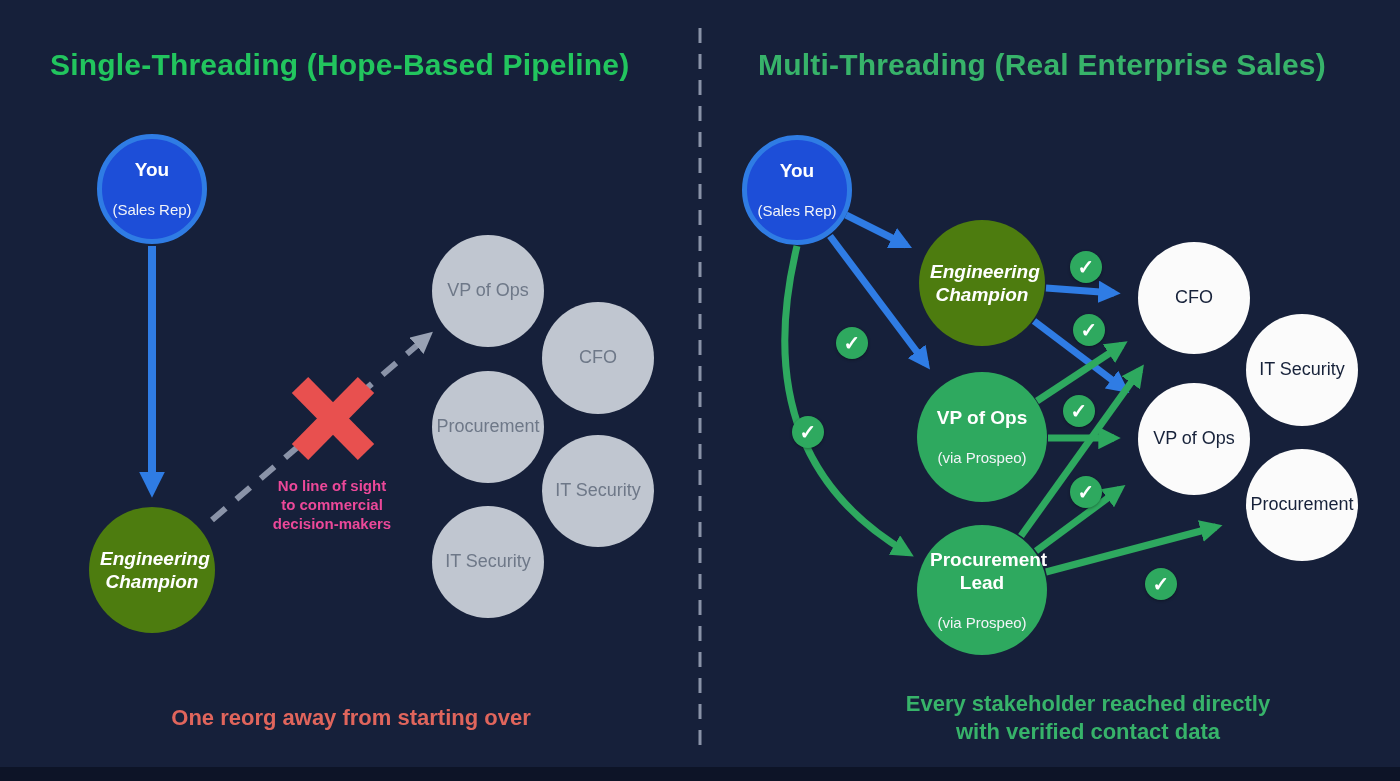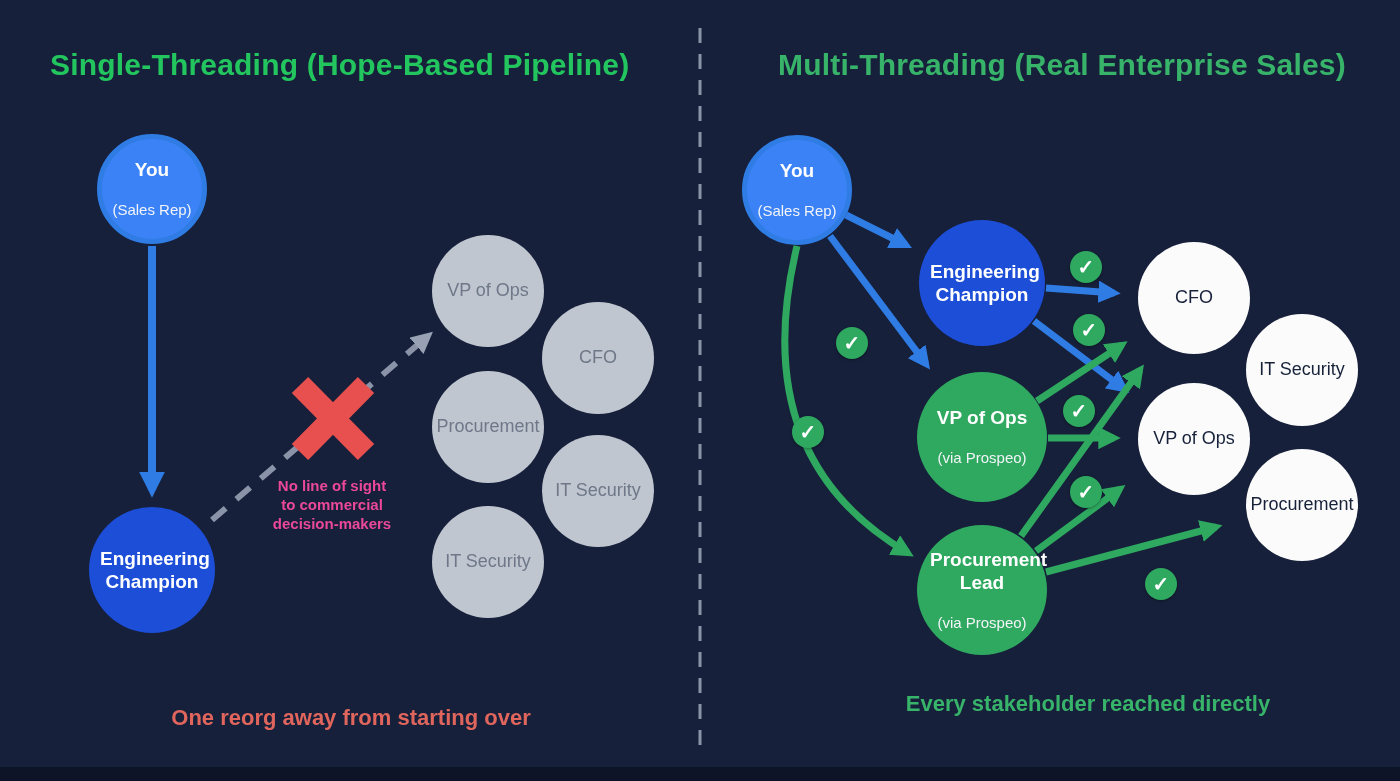--- a/index.html
+++ b/index.html
@@ -4,28 +4,28 @@
 <style>
   html,body{margin:0;padding:0;}
   body{
     width:1400px;height:781px;position:relative;overflow:hidden;
     background:#16203a;
     font-family:"Liberation Sans", sans-serif;
   }
   svg.links{position:absolute;left:0;top:0;width:1400px;height:781px;}
   .title{position:absolute;font-size:30px;font-weight:bold;letter-spacing:0.2px;white-space:nowrap;}
   .left-title{left:50px;top:48px;color:#22c55e;}
-  .right-title{left:758px;top:48px;color:#37b36a;margin-left:20px;}
+  .right-title{left:758px;top:48px;color:#37b36a;}
   .node{
     position:absolute;border-radius:50%;box-sizing:border-box;
     display:flex;flex-direction:column;align-items:center;justify-content:center;
     text-align:center;line-height:1.22;
   }
-  .outline-blue{border:5px solid #2f7ce4;background:#3b82f6;}
-  .fill-blue{background:#1d4ed8;}
+  .outline-blue{border:5px solid #2f7ce4;background:#1d4ed8;}
+  .fill-blue{background:#4d7c0f;font-style:italic;}
   .fill-green{background:#2ea95f;}
   .fill-gray{background:#c0c6d0;}
   .fill-white{background:#fbfbfb;}
   .node .nl{font-size:19px;font-weight:bold;color:#ffffff;}
   .node .ns{font-size:15px;color:#f2f4f8;margin-top:20px;}
   .fill-gray .nl{color:#6e7888;font-weight:normal;font-size:18px;}
   .fill-white .nl{color:#17223a;font-weight:normal;font-size:18px;}
   .nl.wrap{display:block;width:104px;}
   .nl.wrap-sm{display:block;width:92px;}
   
@@ -164,15 +164,16 @@
 <div class="check c1">✓</div>
 <div class="check c2">✓</div>
 <div class="check c3">✓</div>
 <div class="check c4">✓</div>
 <div class="check c5">✓</div>
 <div class="check c6">✓</div>
 <div class="check c7">✓</div>
 
 <div class="caption right-caption">
   <div>Every stakeholder reached directly</div>
+  <div>with verified contact data</div>
 </div>
 
 <div class="bottom-shade"></div>
 
 </body></html>

